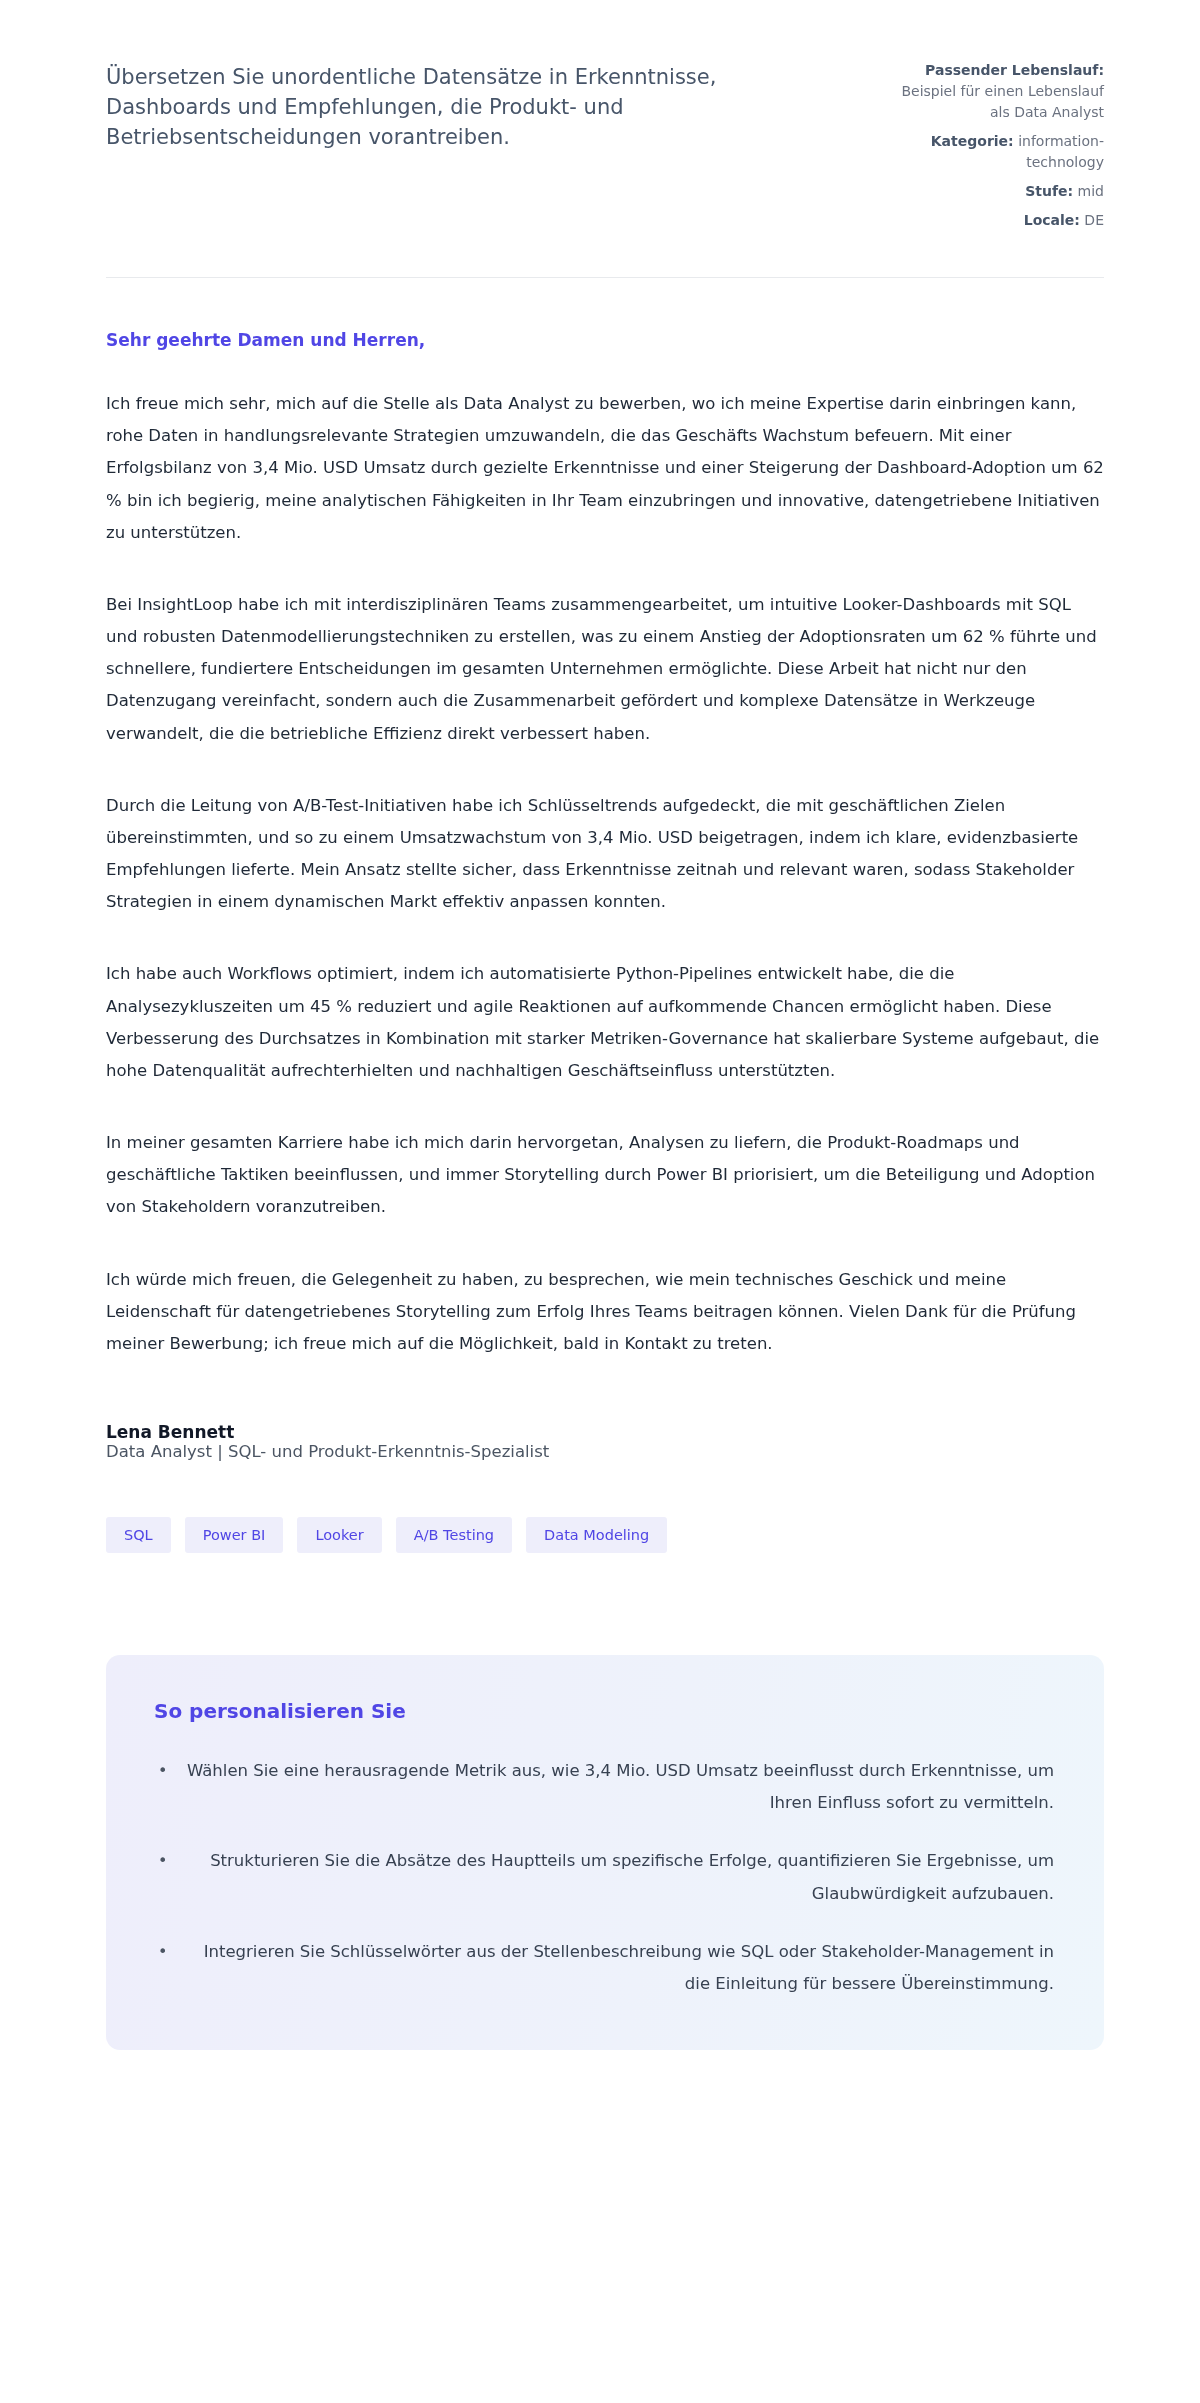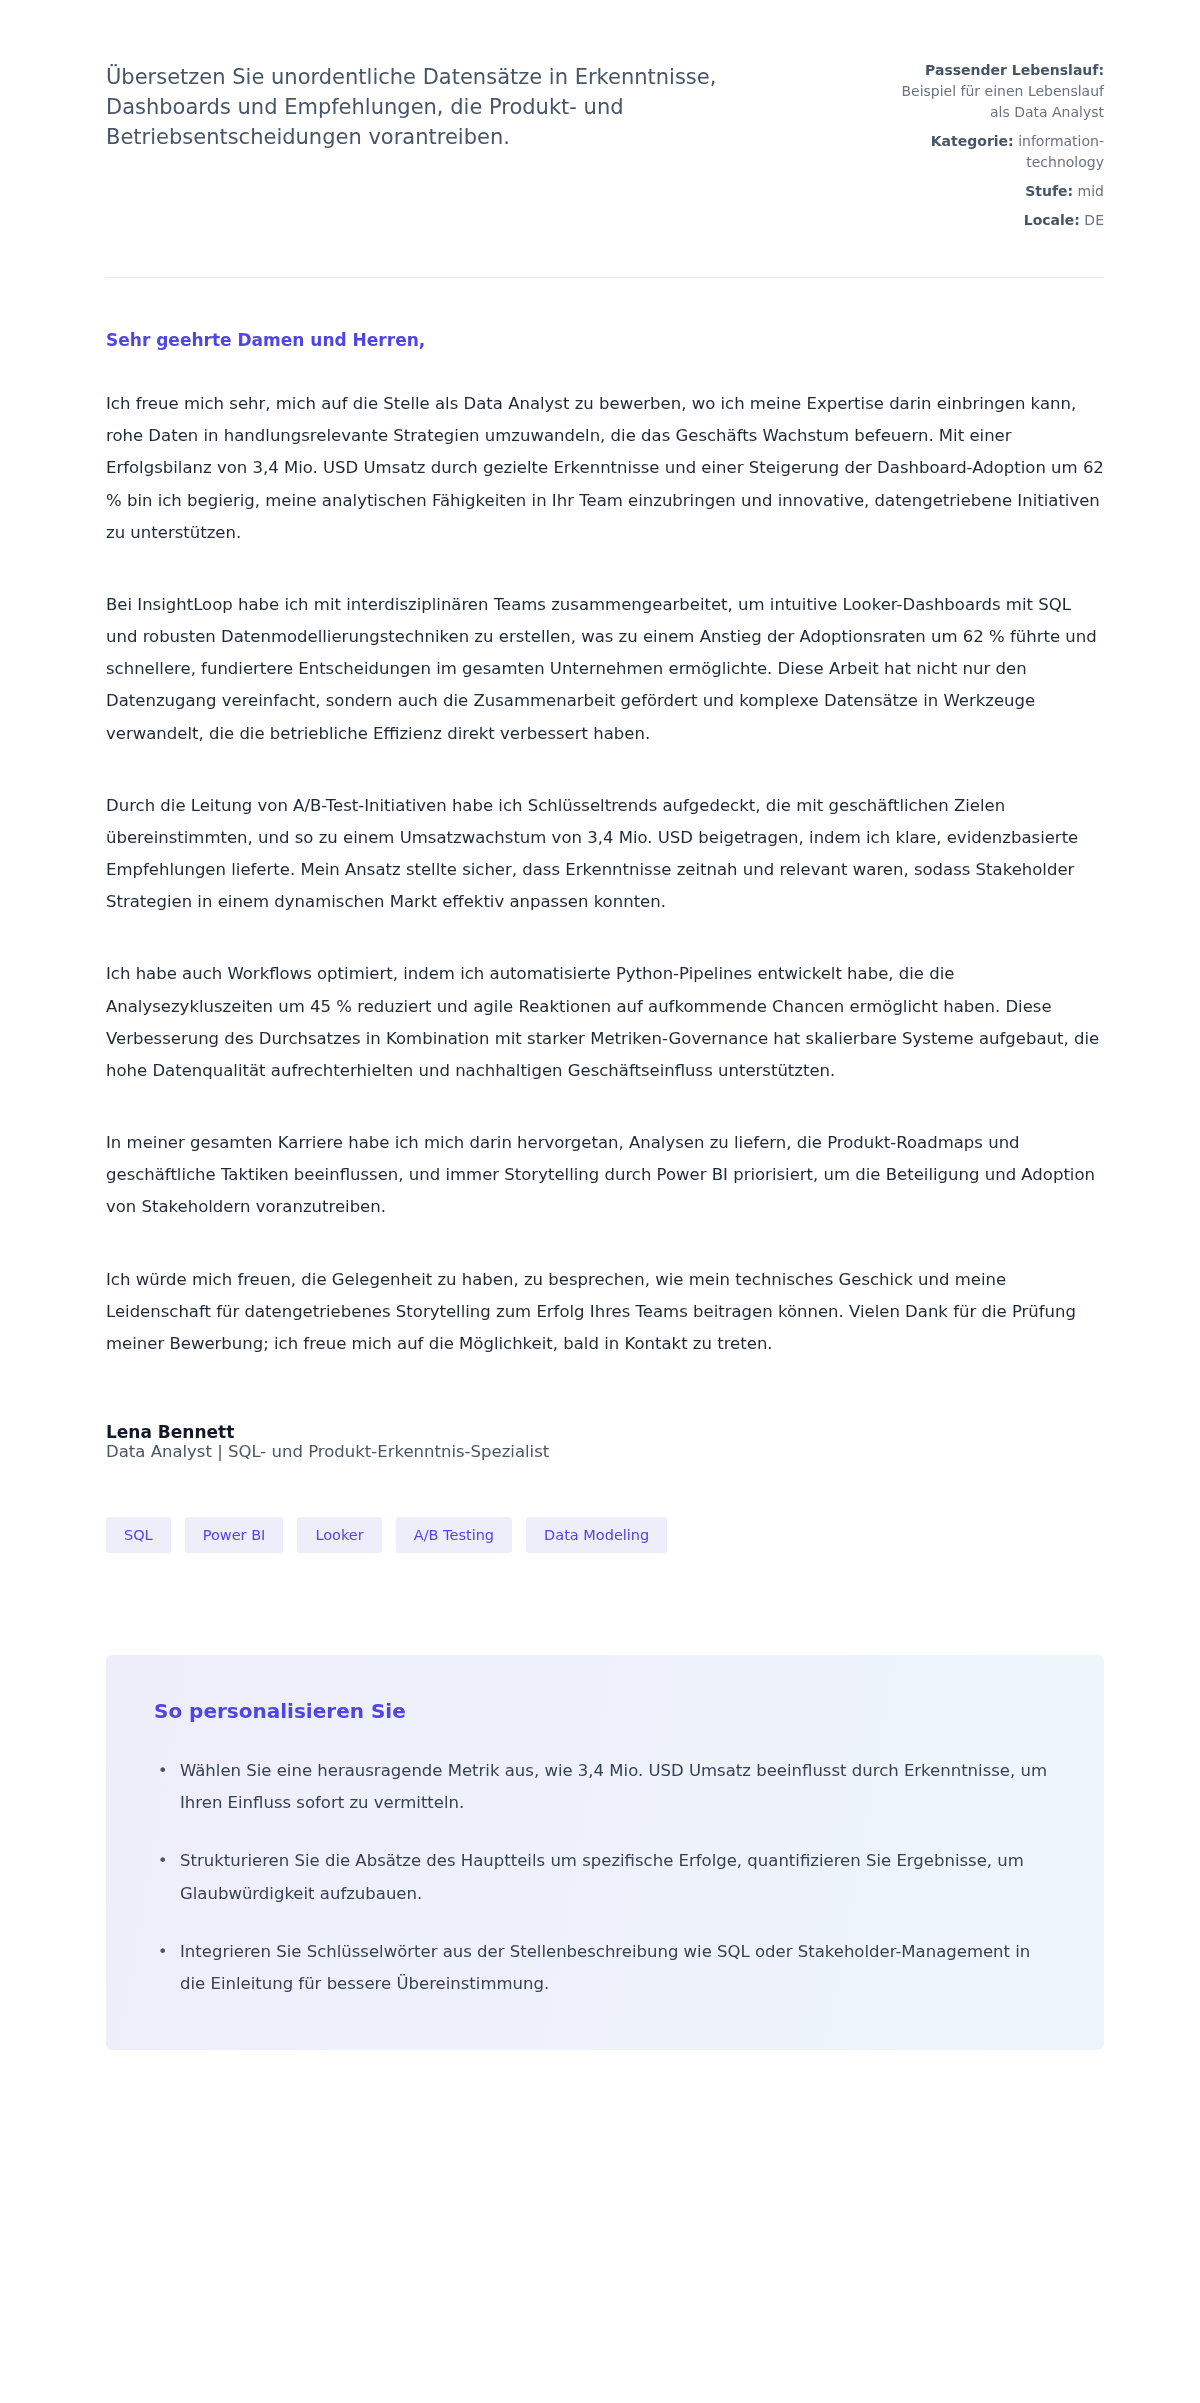--- a/index.html
+++ b/index.html
@@ -131,41 +131,42 @@
     font-size: 14.5px;
     padding: 10px 18px;
     border-radius: 3px;
     white-space: nowrap;
   }
 
   
   .callout {
     margin: 102px 0 0 0;
     background: linear-gradient(100deg, #eeeefb 0%, #eef2fb 55%, #eef6fc 100%);
-    border-radius: 6px;
+    border-radius: 14px;
     padding: 44px 48px 50px 48px;
   }
 
   .callout-title {
     font-size: 20px;
     font-weight: 700;
     color: #5046e5;
     margin-bottom: 32px;
   }
 
   .callout-list { list-style: none; }
 
   .callout-item {
     position: relative;
     padding-left: 26px;
     font-size: 16.5px;
     line-height: 1.95;
     color: #374151;
     margin-bottom: 26px;
     max-width: 900px;
+    text-align: right;
   }
   .callout-item:last-child { margin-bottom: 0; }
 
   .callout-item::before {
     content: "\2022";
     position: absolute;
     left: 4px;
     top: 0;
     color: #4b5563;
     font-size: 16px;

